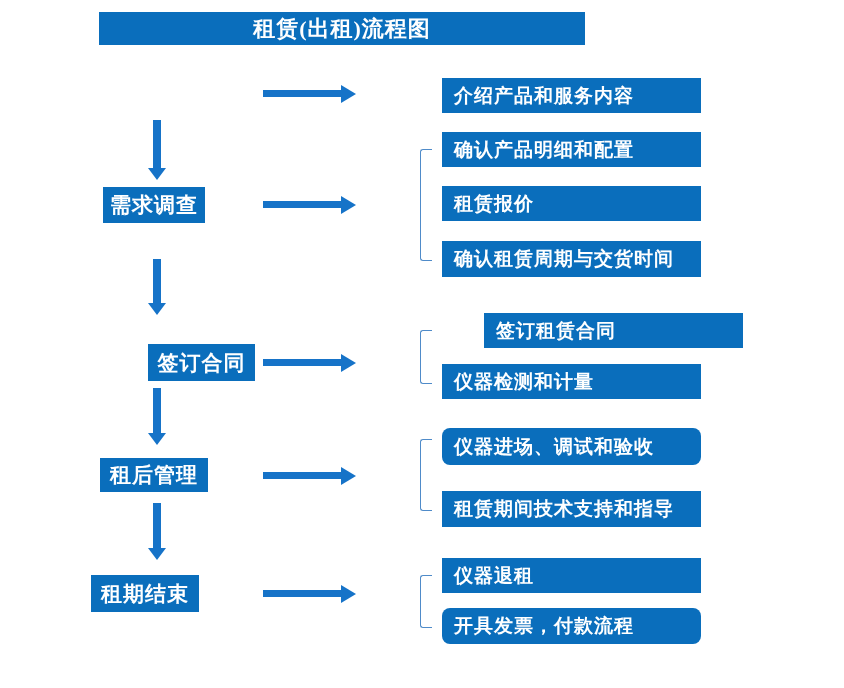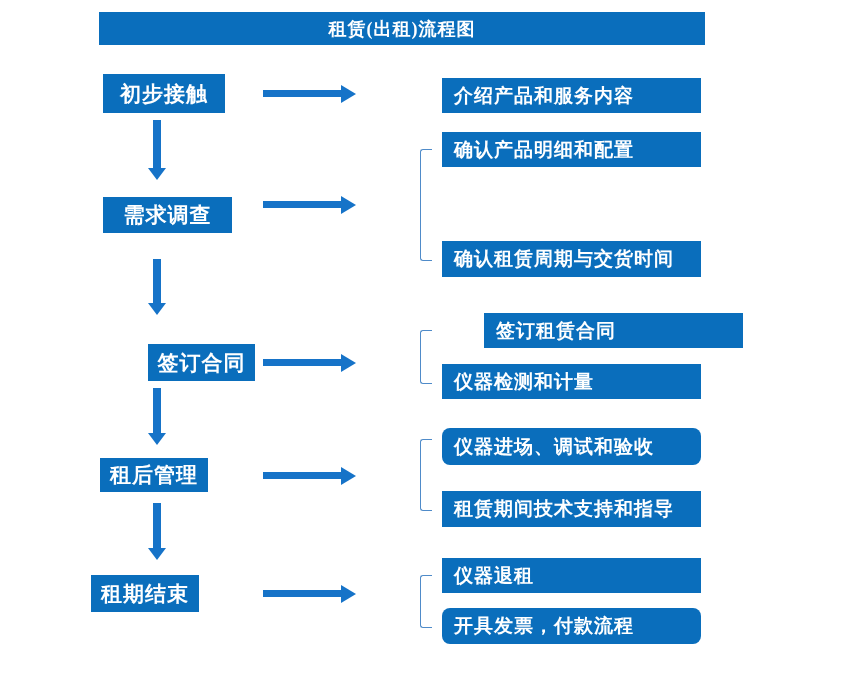--- a/index.html
+++ b/index.html
@@ -6,38 +6,38 @@
   .canvas {
     position: relative;
     width: 844px;
     height: 688px;
     background: #ffffff;
     font-family: "Liberation Serif", "DejaVu Serif", serif;
     overflow: hidden;
   }
   .titlebar {
     position: absolute;
-    left: 99px; top: 12px; width: 606px; height: 33px;
+    left: 99px; top: 12px; width: 486px; height: 33px;
     background: #0a6ebc;
     color: #ffffff;
-    font-size: 18px;
+    font-size: 22px;
     font-weight: bold;
     display: flex; align-items: center; justify-content: center;
     letter-spacing: 1px;
   }
   .box {
     position: absolute;
     background: #0a6ebc;
     color: #ffffff;
     font-weight: bold;
     display: flex; align-items: center;
   }
   .stage { justify-content: center; font-size: 21px; letter-spacing: 1px; }
   .s1 { left: 103px; top: 74px;  width: 122px; height: 39px; }
-  .s2 { left: 103px; top: 197px; width: 129px; height: 36px; }
+  .s2 { left: 103px; top: 187px; width: 102px; height: 36px; }
   .s3 { left: 103px; top: 344px; width: 107px; height: 37px; margin-left: 45px; }
   .s4 { left: 100px; top: 458px; width: 108px; height: 34px; }
   .s5 { left: 91px; top: 575px; width: 108px; height: 37px; }
   .detail {
     left: 442px; width: 247px;
     font-size: 19px;
     padding-left: 12px;
     justify-content: flex-start;
     letter-spacing: 1px;
   }
@@ -104,21 +104,20 @@
   .b4 { top: 439px; height: 70px; }
   .b5 { top: 575px; height: 51px; }
 </style>
 </head>
 <body>
 
 <div class="canvas">
 
   <div class="titlebar">租赁(出租)流程图</div>
 
-  <div class="box stage s1">初步接触</div>
   <div class="box stage s2">需求调查</div>
   <div class="box stage s3">签订合同</div>
   <div class="box stage s4">租后管理</div>
   <div class="box stage s5">租期结束</div>
 
   <div class="varrow va1"></div>
   <div class="varrow va2"></div>
   <div class="varrow va3"></div>
   <div class="varrow va4"></div>
 
@@ -128,20 +127,21 @@
   <div class="harrow ha4"></div>
   <div class="harrow ha5"></div>
 
   <div class="bracket b2"></div>
   <div class="bracket b3"></div>
   <div class="bracket b4"></div>
   <div class="bracket b5"></div>
 
   <div class="box detail d1">介绍产品和服务内容</div>
   <div class="box detail d2">确认产品明细和配置</div>
+  <div class="box detail d3">租赁报价</div>
   <div class="box detail d4">确认租赁周期与交货时间</div>
   <div class="box detail d5">签订租赁合同</div>
   <div class="box detail d6">仪器检测和计量</div>
   <div class="box detail d7">仪器进场、调试和验收</div>
   <div class="box detail d8">租赁期间技术支持和指导</div>
   <div class="box detail d9">仪器退租</div>
   <div class="box detail d10">开具发票，付款流程</div>
 
 </div>
 

